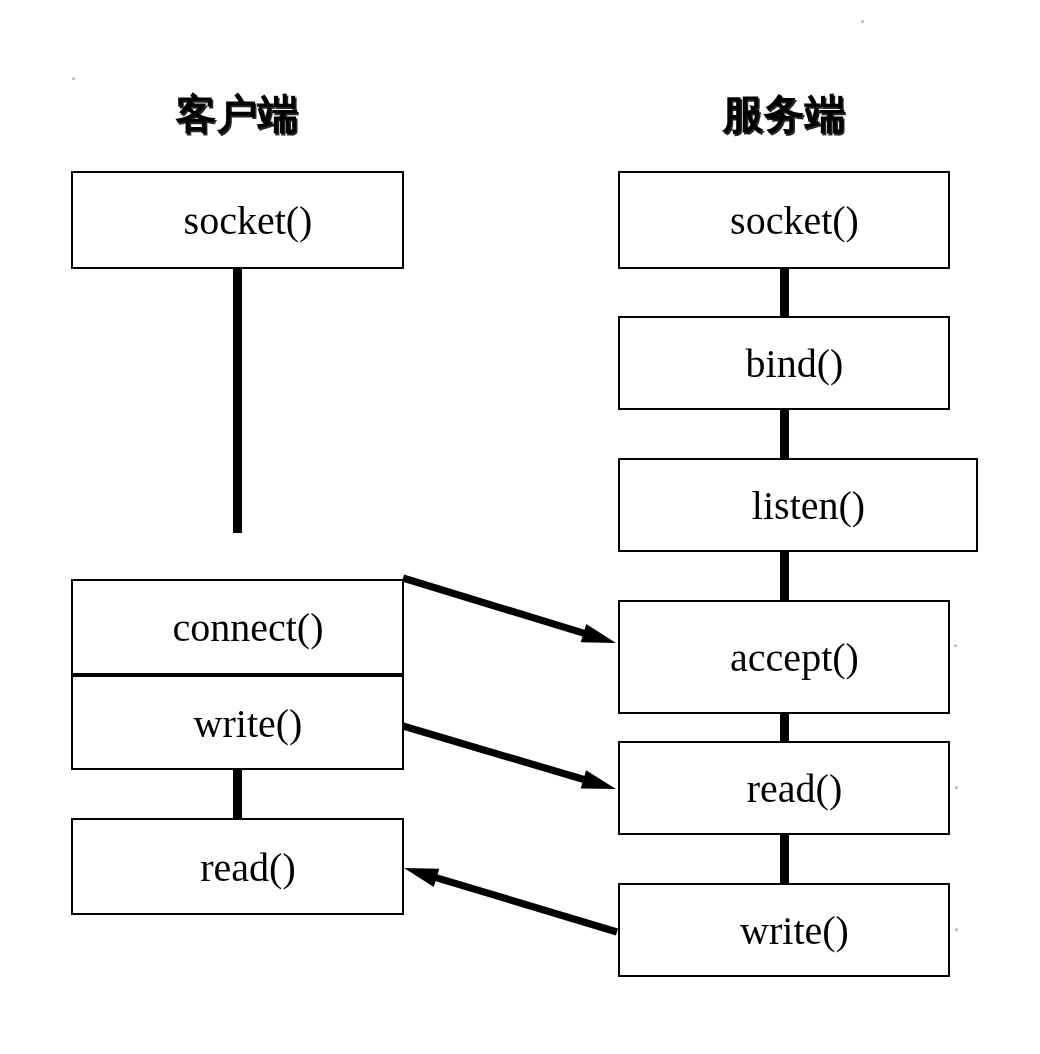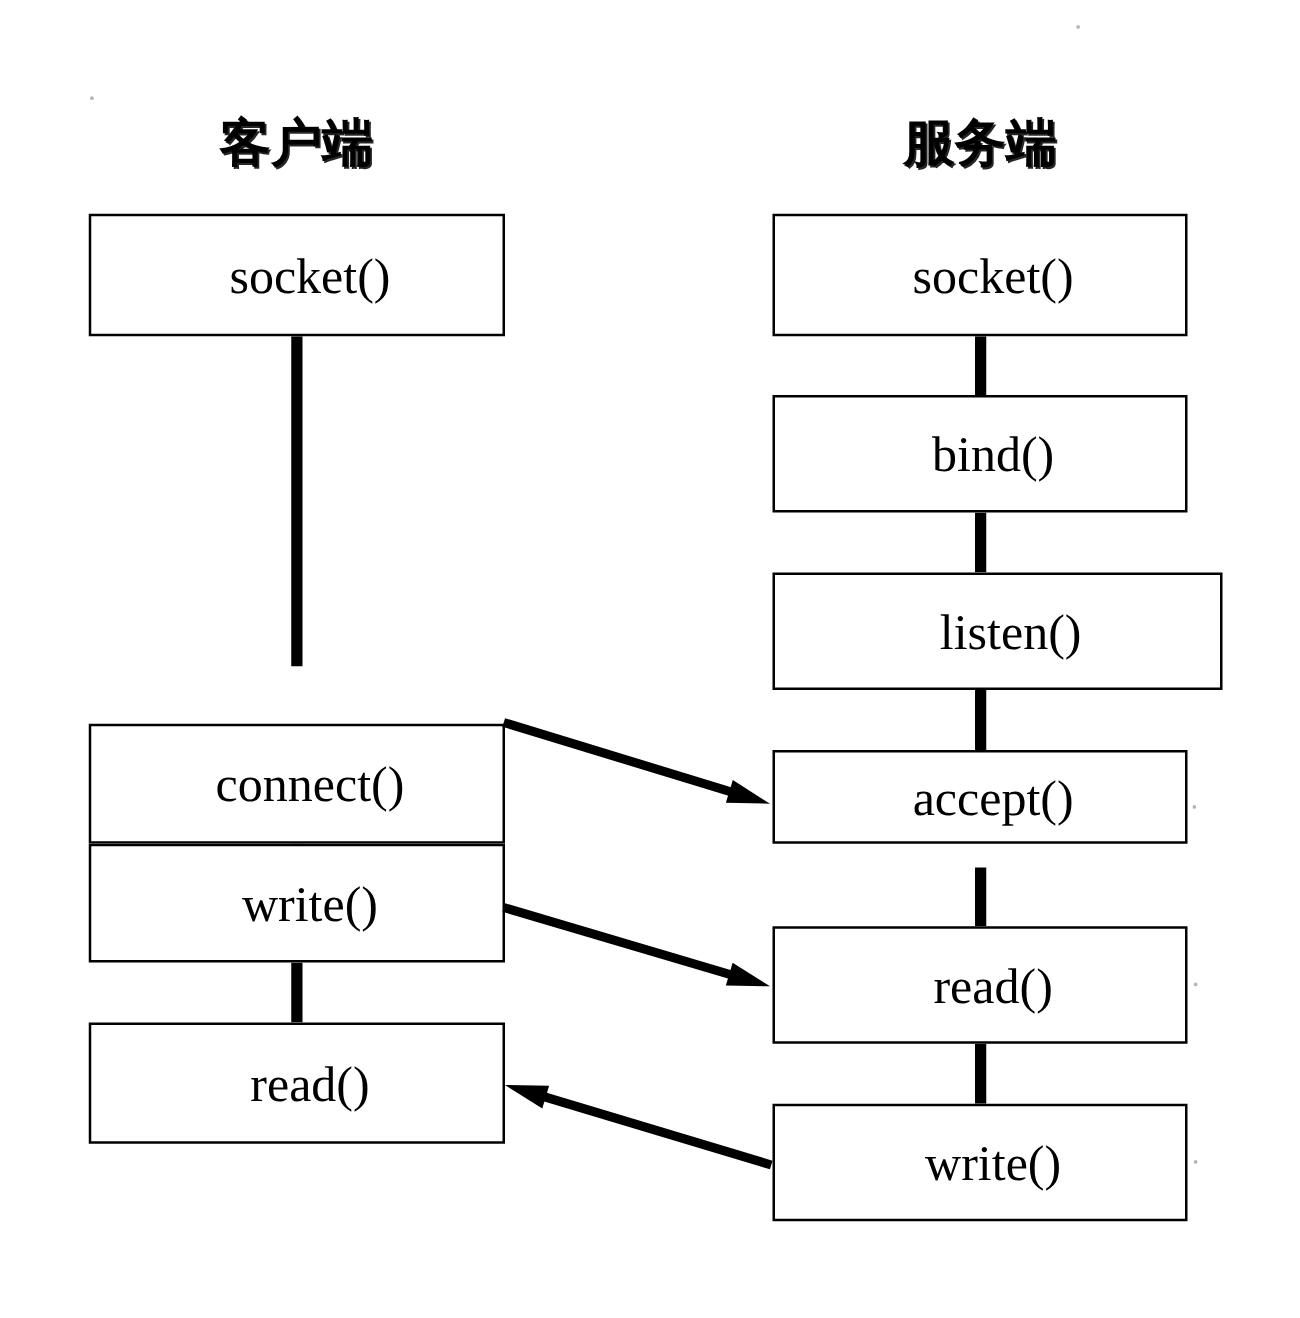--- a/index.html
+++ b/index.html
@@ -106,21 +106,21 @@
       </div>
       <div class="node-box" style="left: 618px; top: 171px; width: 332px; height: 98px; background: rgb(255, 255, 255); border-color: rgb(0, 0, 0);">
         <span class="node-label">socket()</span>
       </div>
       <div class="node-box" style="left: 618px; top: 316px; width: 332px; height: 94px; background: rgb(255, 255, 255); border-color: rgb(0, 0, 0);">
         <span class="node-label">bind()</span>
       </div>
       <div class="node-box" style="left: 618px; top: 458px; width: 360px; height: 94px; background: rgb(255, 255, 255); border-color: rgb(0, 0, 0);">
         <span class="node-label">listen()</span>
       </div>
-      <div class="node-box" style="left: 618px; top: 600px; width: 332px; height: 75px; background: rgb(255, 255, 255); border-color: rgb(0, 0, 0);">
+      <div class="node-box" style="left: 618px; top: 600px; width: 332px; height: 114px; background: rgb(255, 255, 255); border-color: rgb(0, 0, 0);">
         <span class="node-label">accept()</span>
       </div>
       <div class="node-box" style="left: 618px; top: 741px; width: 332px; height: 94px; background: rgb(255, 255, 255); border-color: rgb(0, 0, 0);">
         <span class="node-label">read()</span>
       </div>
       <div class="node-box" style="left: 618px; top: 883px; width: 332px; height: 94px; background: rgb(255, 255, 255); border-color: rgb(0, 0, 0);">
         <span class="node-label">write()</span>
       </div>
     </div>
 

